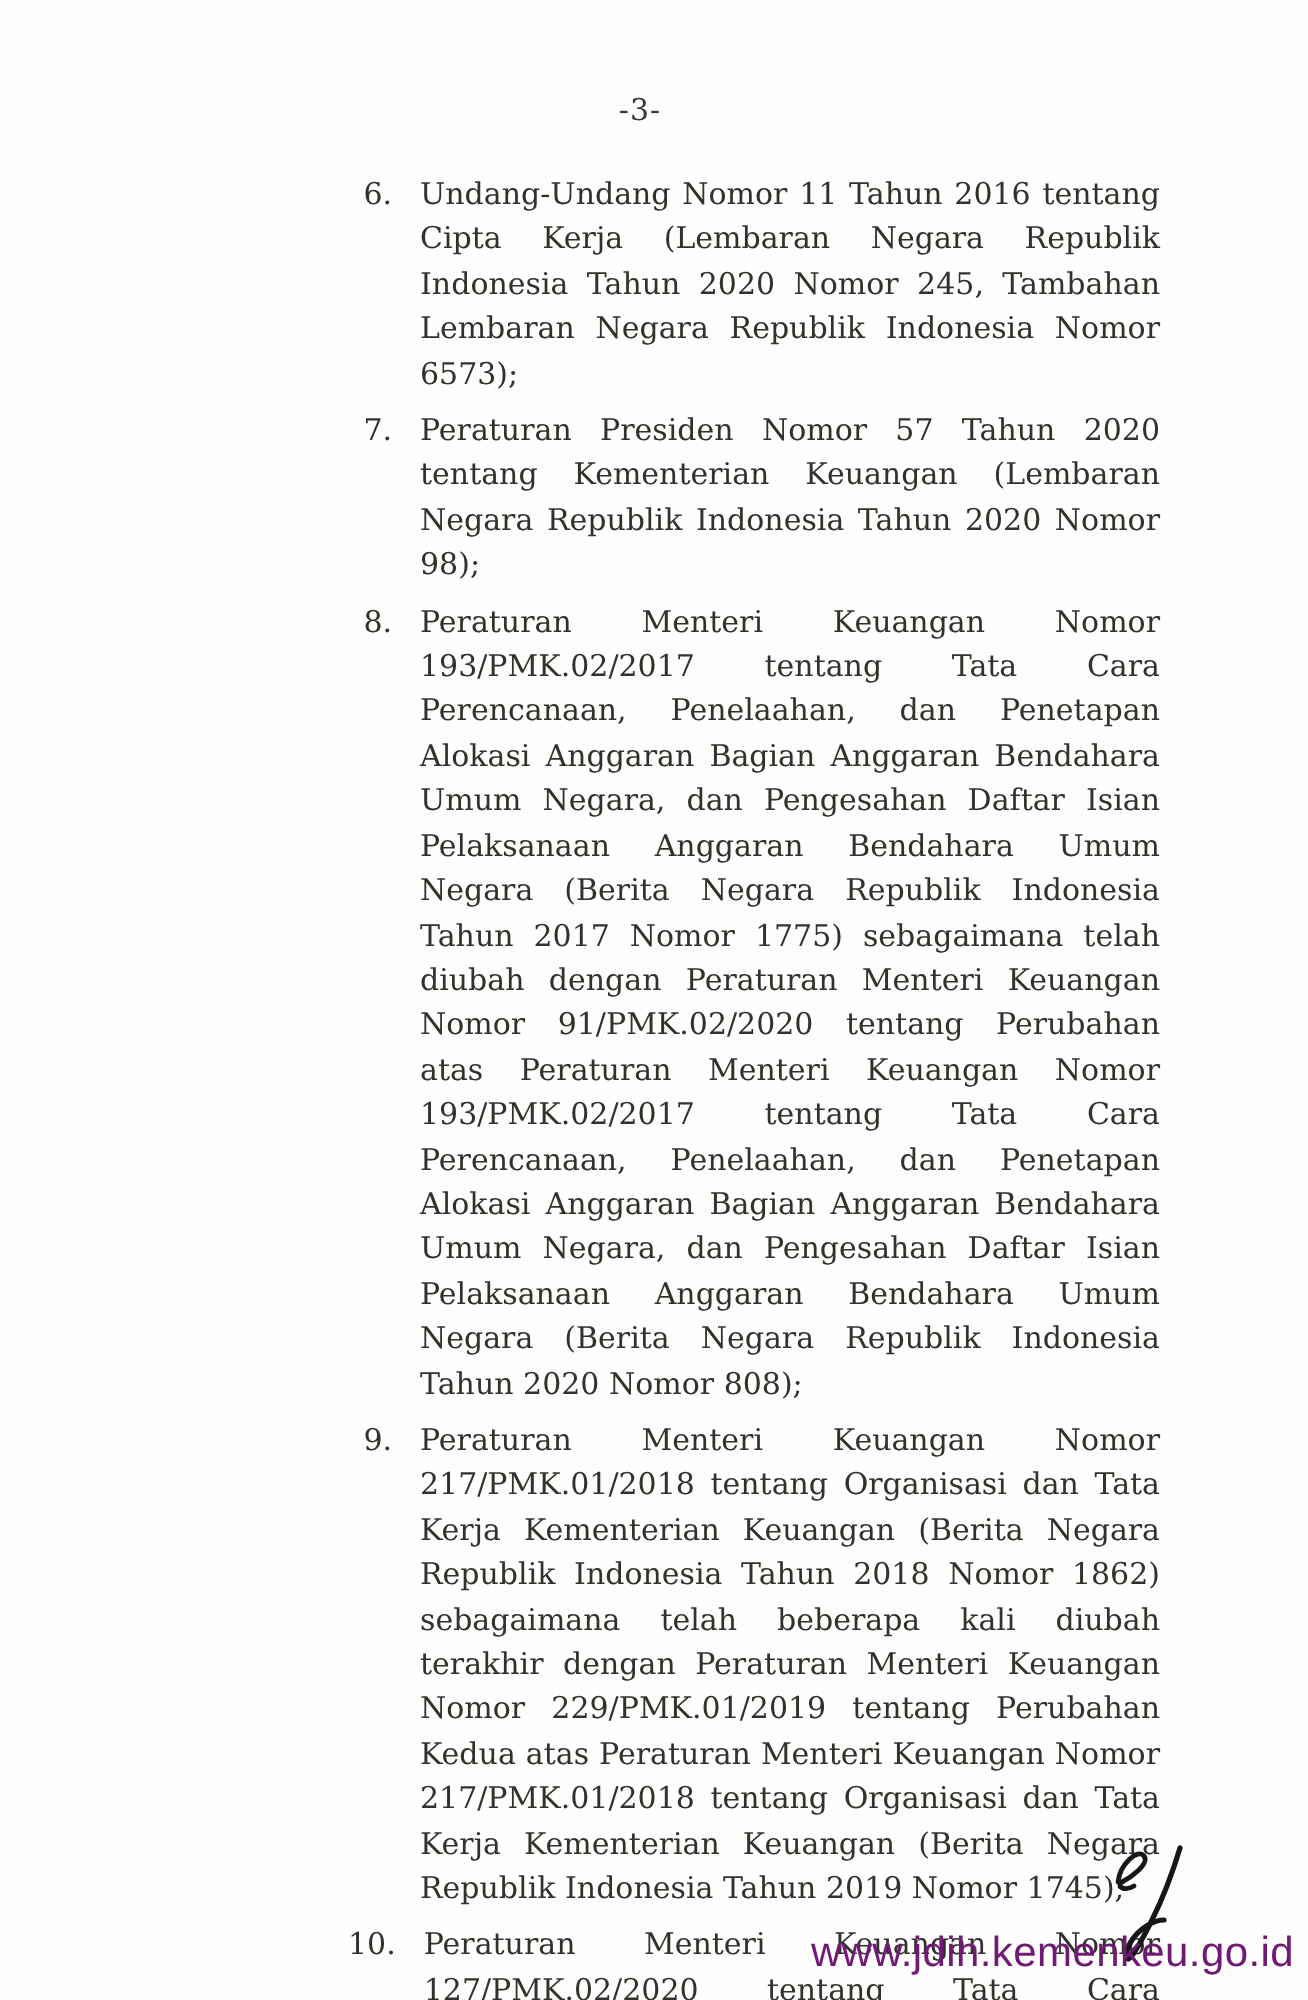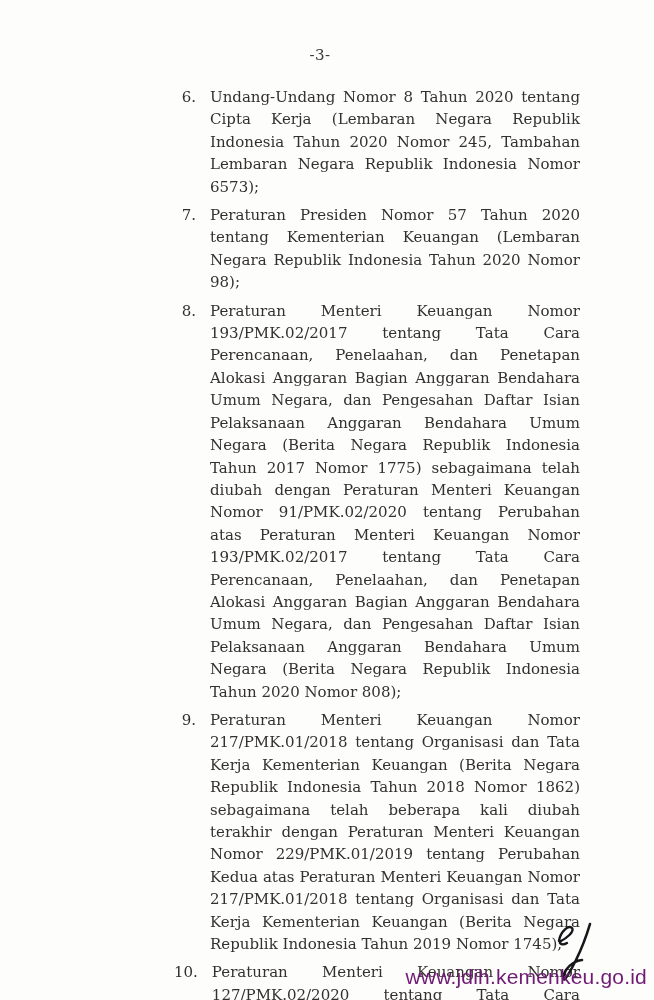--- a/index.html
+++ b/index.html
@@ -68,21 +68,21 @@
 </head>
 <body>
 
 <div class="page">
 
   <div class="page-number">-3-</div>
 
   <ol class="legal-list">
     <li class="legal-item">
       <span class="num">6.</span>
-      <div class="txt">Undang-Undang Nomor 8 Tahun 2020 tentang Cipta Kerja (Lembaran Negara Republik Indonesia Tahun 2020 Nomor 245, Tambahan Lembaran Negara Republik Indonesia Nomor 6573);</div>
+      <div class="txt">Undang-Undang Nomor 11 Tahun 2016 tentang Cipta Kerja (Lembaran Negara Republik Indonesia Tahun 2020 Nomor 245, Tambahan Lembaran Negara Republik Indonesia Nomor 6573);</div>
     </li>
     <li class="legal-item">
       <span class="num">7.</span>
       <div class="txt">Peraturan Presiden Nomor 57 Tahun 2020 tentang Kementerian Keuangan (Lembaran Negara Republik Indonesia Tahun 2020 Nomor 98);</div>
     </li>
     <li class="legal-item">
       <span class="num">8.</span>
       <div class="txt">Peraturan Menteri Keuangan Nomor 193/PMK.02/2017 tentang Tata Cara Perencanaan, Penelaahan, dan Penetapan Alokasi Anggaran Bagian Anggaran Bendahara Umum Negara, dan Pengesahan Daftar Isian Pelaksanaan Anggaran Bendahara Umum Negara (Berita Negara Republik Indonesia Tahun 2017 Nomor 1775) sebagaimana telah diubah dengan Peraturan Menteri Keuangan Nomor 91/PMK.02/2020 tentang Perubahan atas Peraturan Menteri Keuangan Nomor 193/PMK.02/2017 tentang Tata Cara Perencanaan, Penelaahan, dan Penetapan Alokasi Anggaran Bagian Anggaran Bendahara Umum Negara, dan Pengesahan Daftar Isian Pelaksanaan Anggaran Bendahara Umum Negara (Berita Negara Republik Indonesia Tahun 2020 Nomor 808);</div>
     </li>
     <li class="legal-item">

